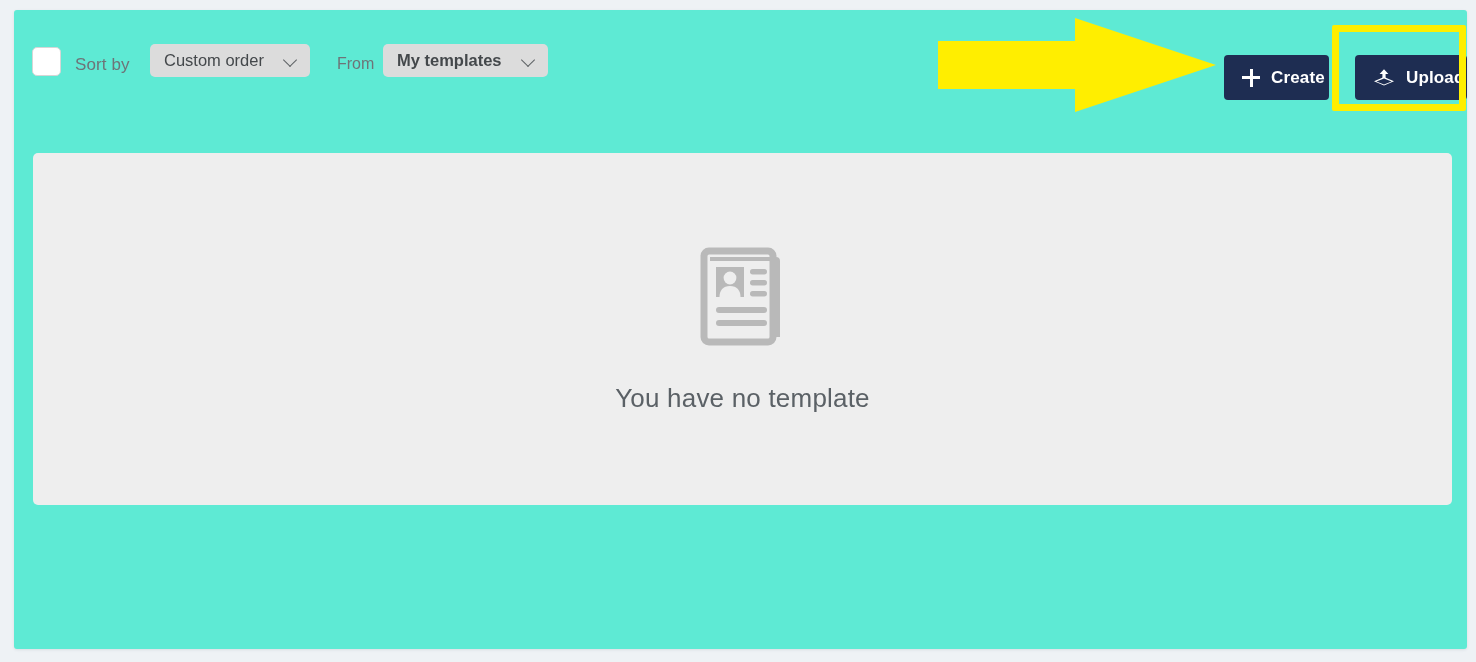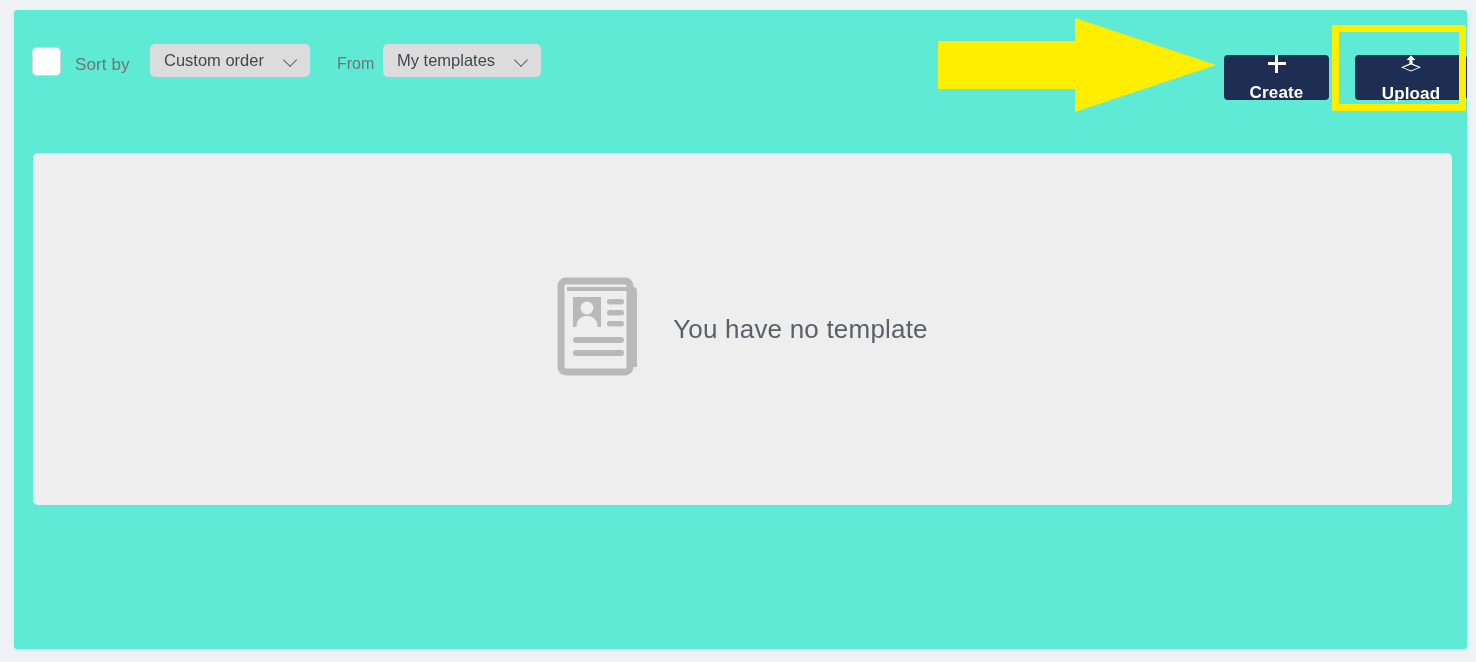--- a/index.html
+++ b/index.html
@@ -75,21 +75,21 @@
     cursor: pointer;
     font-family: "Liberation Sans", sans-serif;
   }
   .pill .pill-label {
     font-size: 16.5px;
     color: #44484b;
     white-space: nowrap;
     line-height: 1;
   }
   .pill-sort  { left: 136px; top: 34px; }
-  .pill-from  { left: 369px; top: 34px; }
+  .pill-from  { left: 369px; top: 34px; font-weight: bold; }
 
   .chevron {
     width: 13px;
     height: 13px;
     position: relative;
     flex: none;
     top: -1px;
   }
   .chevron::before {
     content: "";
@@ -156,26 +156,25 @@
   
   .btn-dark {
     position: absolute;
     height: 45px;
     background: #1e2d52;
     border: none;
     border-radius: 4px;
     color: #ffffff;
     display: flex;
     align-items: center;
-    justify-content: center;
+    justify-content: flex-start;
     gap: 11px;
     cursor: pointer;
     font-family: "Liberation Sans", sans-serif;
     padding: 0 18px;
-    flex-direction: column;
   }
   .btn-dark .btn-text {
     font-size: 17px;
     font-weight: bold;
     letter-spacing: 0.15px;
     white-space: nowrap;
     line-height: 1;
   }
   .btn-create { left: 1210px; top: 45px; width: 105px; }
   .btn-upload { left: 1341px; top: 45px; width: 112px; }
@@ -203,21 +202,21 @@
     background: #eeeeee;
     border-radius: 5px;
   }
   .empty-state {
     position: absolute;
     left: 0;
     top: 0;
     width: 100%;
     height: 100%;
     display: flex;
-    flex-direction: row;
+    flex-direction: column;
     align-items: center;
     justify-content: center;
     gap: 30px;
   }
   .empty-text {
     font-size: 26px;
     color: #5b6166;
     letter-spacing: 0.2px;
   }
 

